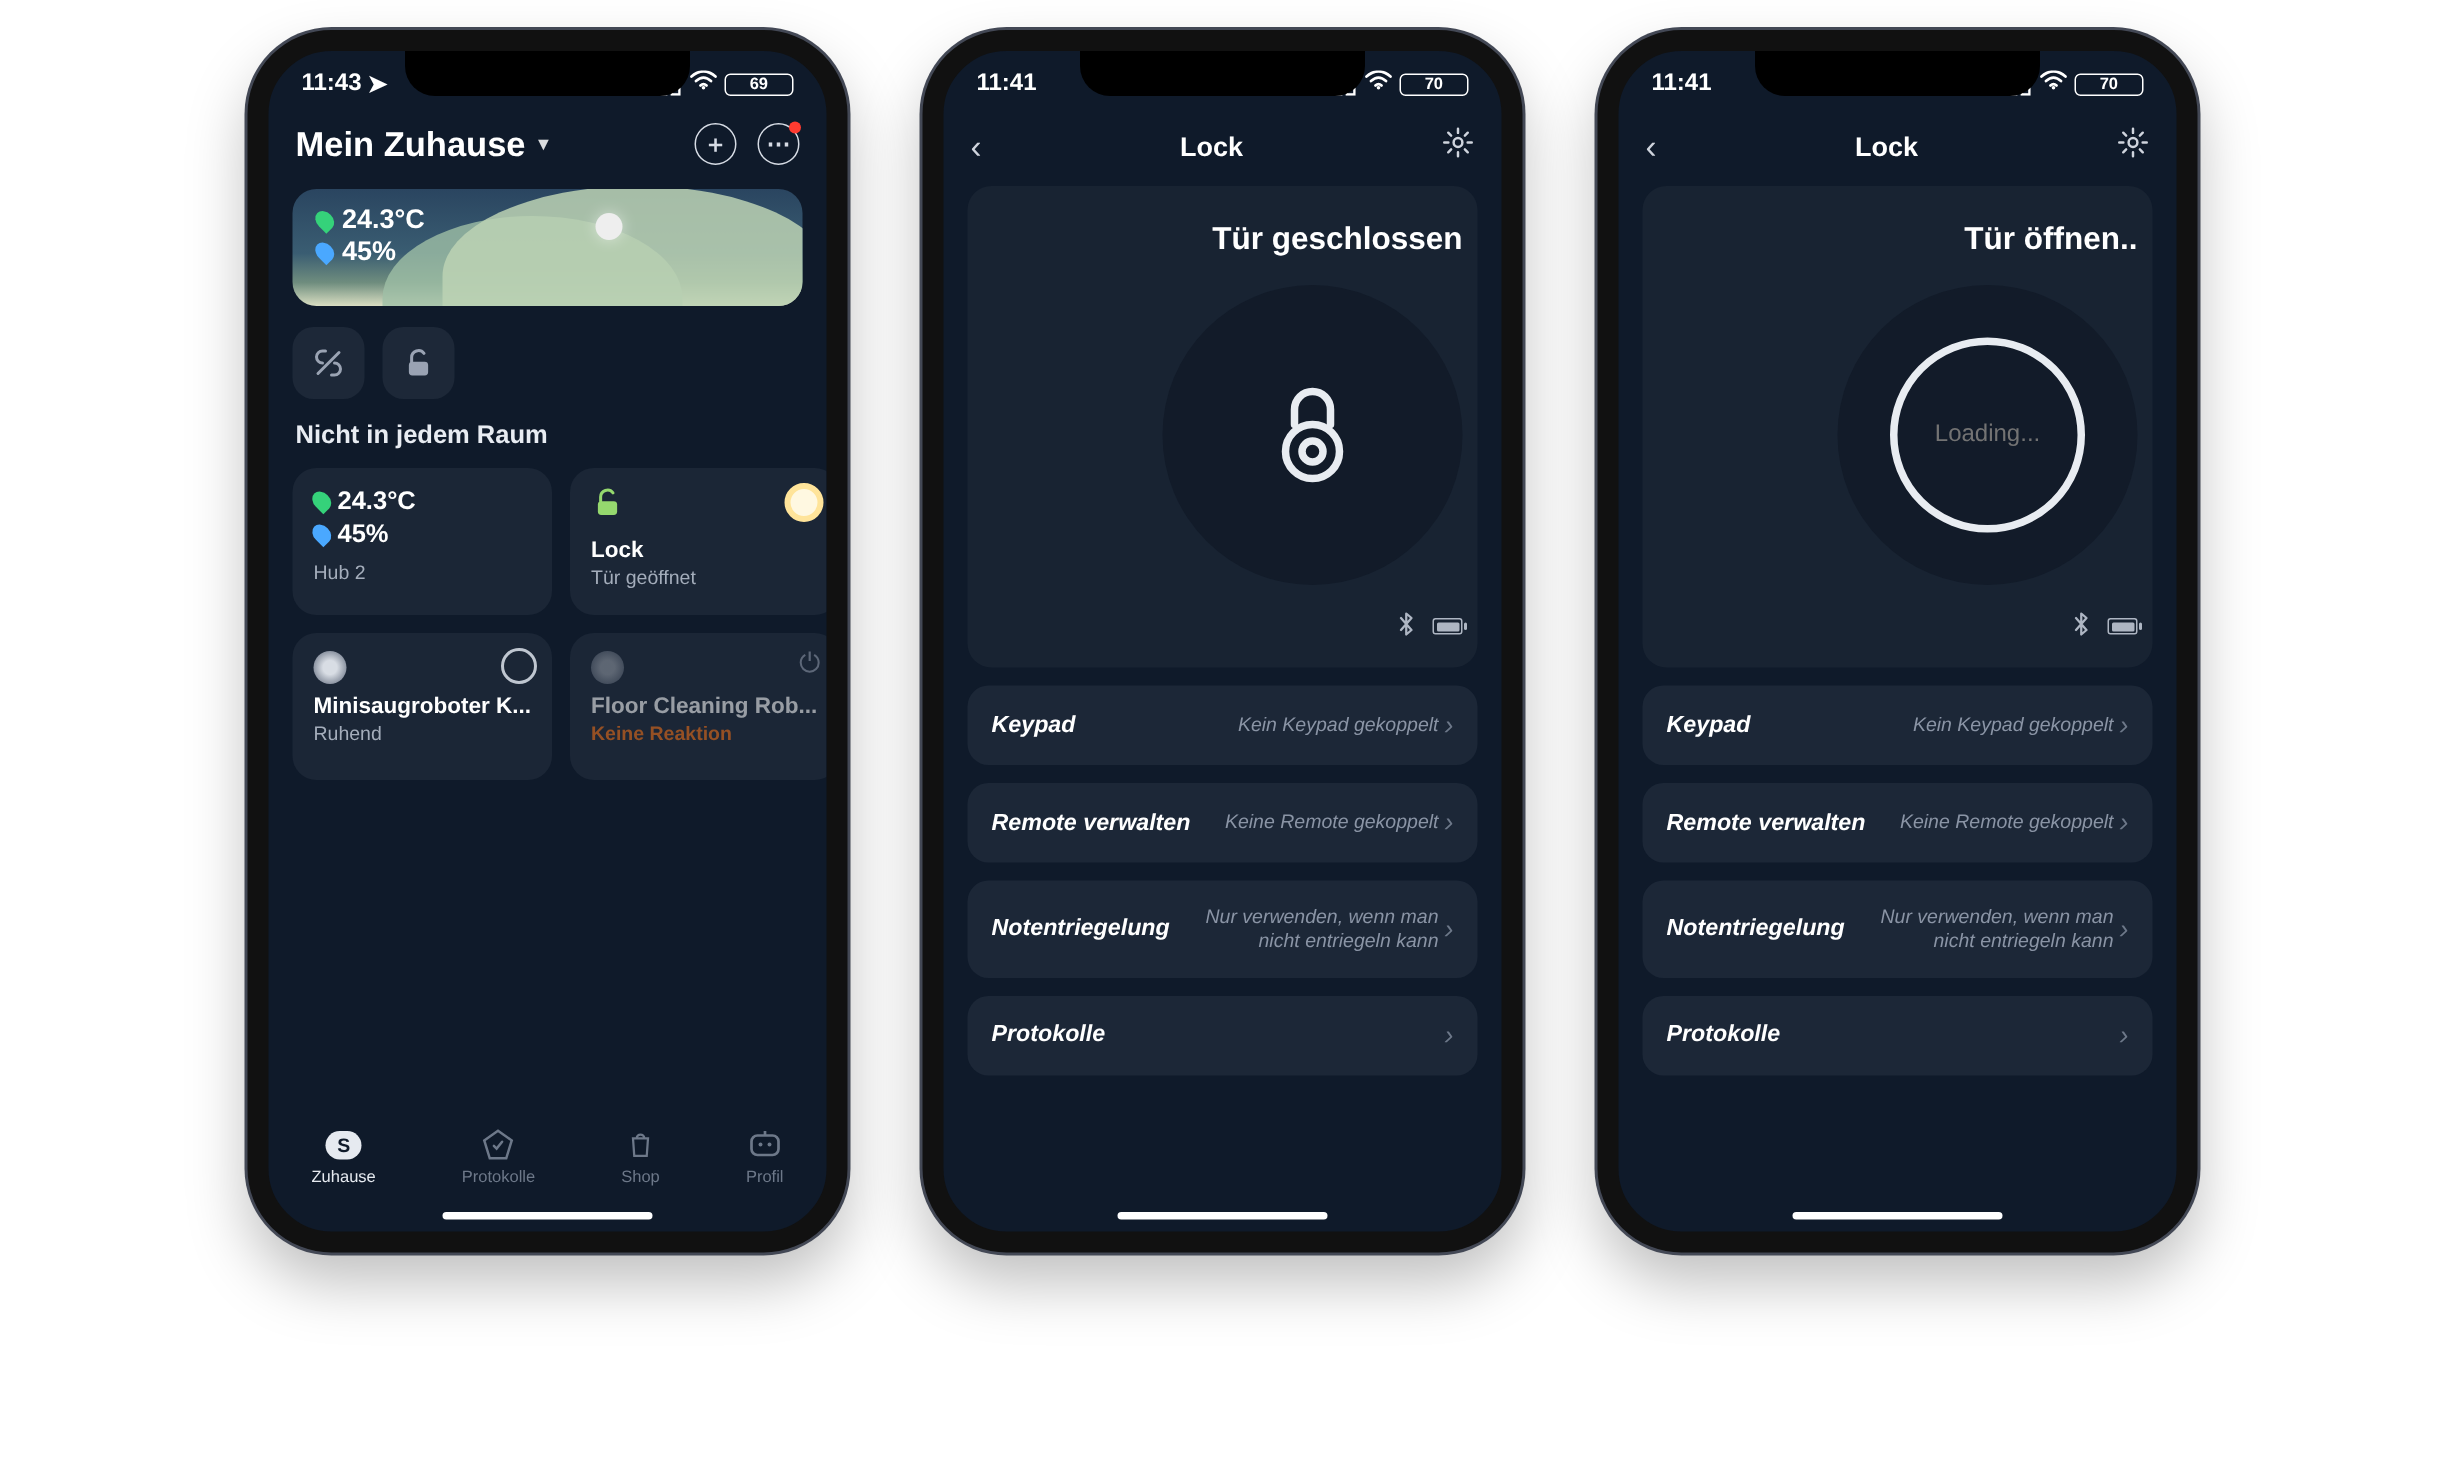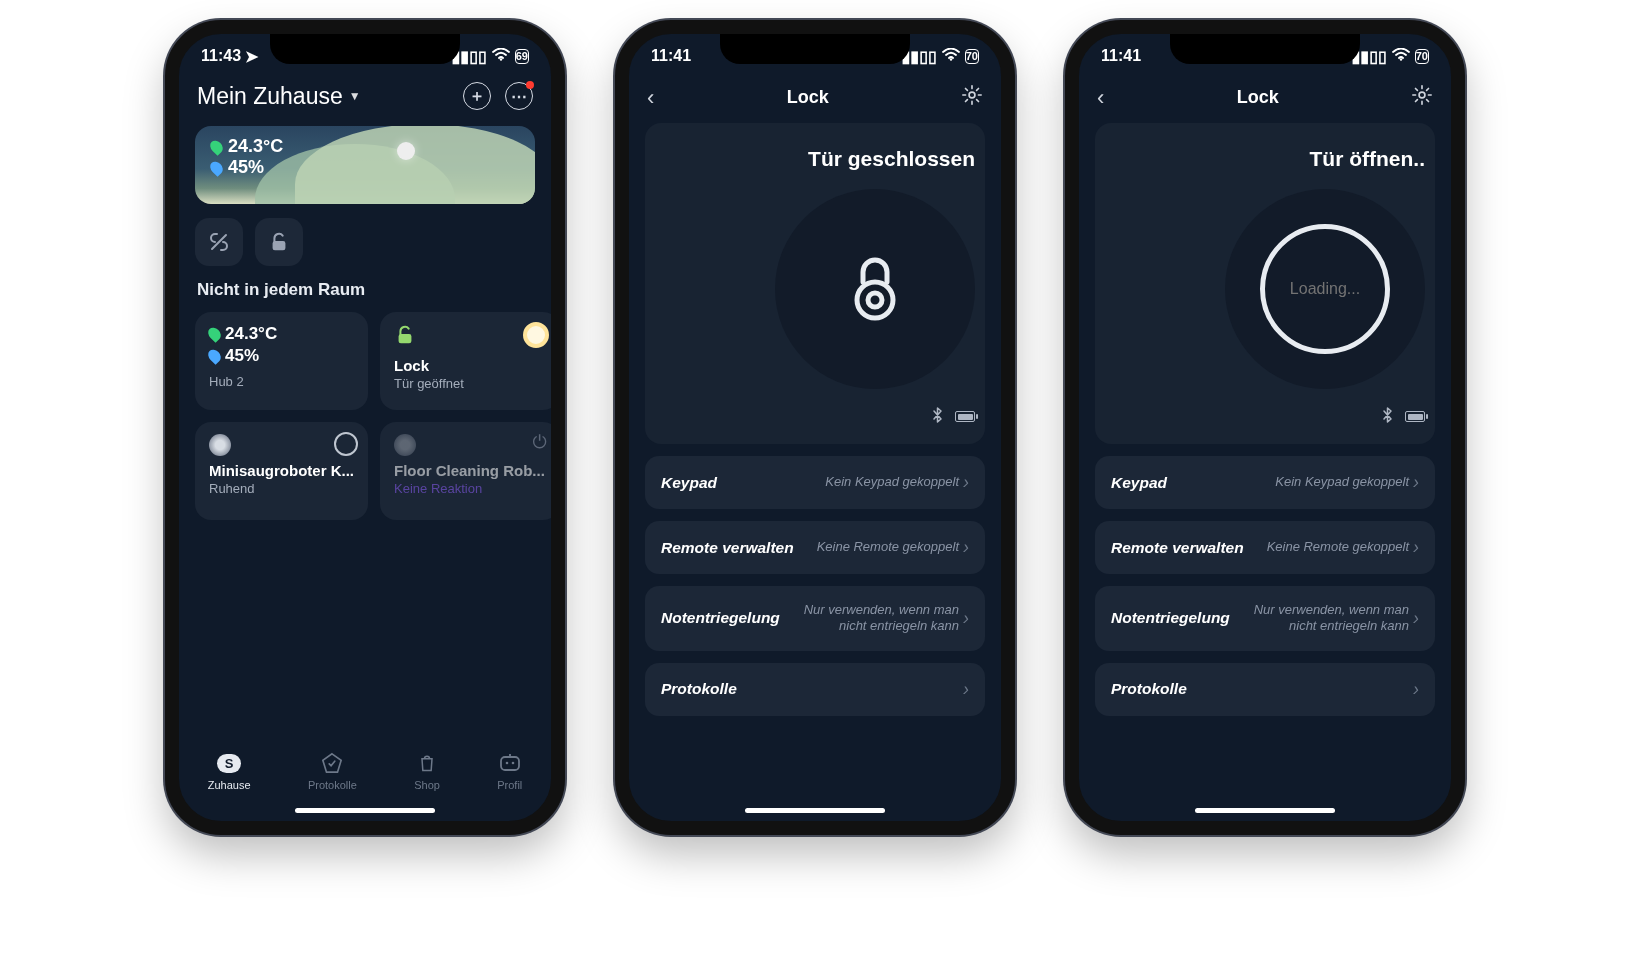--- a/index.html
+++ b/index.html
@@ -29,26 +29,26 @@
     border-bottom-left-radius: 20px; border-bottom-right-radius: 20px;
     z-index: 50;
   }
   
   .statusbar {
     height: 44px; display: flex; align-items: center; justify-content: space-between;
     padding: 0 22px; font-size: 16px; font-weight: 600; color: #fff;
   }
   .sb-left { display:flex; align-items:center; gap:4px; }
   .sb-right { display:flex; align-items:center; gap:5px; }
-  .battbox { border:1.5px solid #fff; border-radius:4px; padding:1px 0; font-size:11px; font-weight:700; line-height:1; }
+  .battbox { border:1.5px solid #fff; border-radius:4px; padding:1px 16px; font-size:11px; font-weight:700; line-height:1; }
   .screen { position:absolute; inset:0; display:flex; flex-direction:column; }
   .content { flex:1; overflow:hidden; padding: 0 16px; }
   
   .hdr1 { display:flex; align-items:center; justify-content:space-between; padding: 4px 18px 10px 18px; }
-  .hdr1 .title { font-size:23px; font-weight:400; color:#fff; display:flex; align-items:center; gap:6px;}
+  .hdr1 .title { font-size:23px; font-weight:700; color:#fff; display:flex; align-items:center; gap:6px;}
   .hdr1 .tri { font-size:12px; opacity:.85;}
   .hdr1 .icos { display:flex; gap:14px; }
   .circbtn { width:28px; height:28px; border:1.8px solid #d6dbe4; border-radius:50%; display:flex; align-items:center; justify-content:center; font-size:16px; font-weight:700; color:#d6dbe4; position:relative;}
   .dotred::after { content:""; position:absolute; top:-2px; right:-2px; width:8px; height:8px; background:#ff3b30; border-radius:50%; }
   .weather {
     height:78px; border-radius:16px; margin: 6px 0 14px 0;
     background: linear-gradient(180deg,#2a4560 0%, #3a5d72 55%, #6f8d7e 80%, #d9dec2 100%);
     position:relative; overflow:hidden; padding:10px 16px;
   }
   .weather .moon { position:absolute; top:16px; right:120px; width:18px;height:18px;background:#eee;border-radius:50%;box-shadow:0 0 10px rgba(255,255,255,.5);}
@@ -58,21 +58,21 @@
   .drop { width:11px;height:14px; border-radius:50% 50% 50% 0; transform:rotate(-45deg);}
   .drop.g{ background:#35d27a;} .drop.b{ background:#4aa8ff;}
   .qk { display:flex; gap:12px; margin-bottom:14px;}
   .qkbtn { width:48px;height:48px; background:#1d2838; border-radius:14px; display:flex;align-items:center;justify-content:center; font-size:22px; color:#9aa3b3;}
   .sect { font-size:17px; font-weight:600; margin: 8px 0 12px 2px; color:#e8ecf2;}
   .grid2 { display:grid; grid-template-columns: 1fr 1fr; gap:12px;}
   .card { background:#1b2636; border-radius:16px; padding:12px 14px; min-height:98px; position:relative;}
   .card .mini { font-size:17px; font-weight:600; color:#fff; display:flex; align-items:center; gap:5px;}
   .card .label { font-size:15px; font-weight:600; margin-top:6px; color:#fff; white-space:nowrap; overflow:hidden; text-overflow:ellipsis;}
   .card .sub { font-size:13px; color:#a4adbb; margin-top:2px;}
-  .card .sub.orange { color:#8b5cf6; }
+  .card .sub.orange { color:#f97316;font-weight:bold; }
   .ring { position:absolute; top:10px; right:10px; width:26px;height:26px;border-radius:50%; border:4px solid #ffe49a; background:#fff8e1;}
   .circle-off { position:absolute; top:10px; right:10px; width:24px;height:24px;border-radius:50%; border:2.5px solid #bfc6d0;}
   .power-off { position:absolute; top:10px; right:12px; font-size:18px; color:#5d6778;}
   .robot-ico { width:22px;height:22px;border-radius:50%; background:radial-gradient(circle at 50% 50%, #d8dde4 30%, #8d95a3 70%);}
   .robot-ico.dim { opacity:.35; }
   .lockopen { font-size:20px; color:#95d86e;}
   .card.dim .label,.card.dim .sub{ opacity:.55;}
   
   .tabbar { height:78px; display:flex; justify-content:space-around; align-items:flex-start; padding-top:8px; border-top:0px solid #222f42; position:absolute; bottom:0; left:0; right:0;}
   .tab { display:flex; flex-direction:column; align-items:center; gap:4px; font-size:11px; color:#6d7889; }

